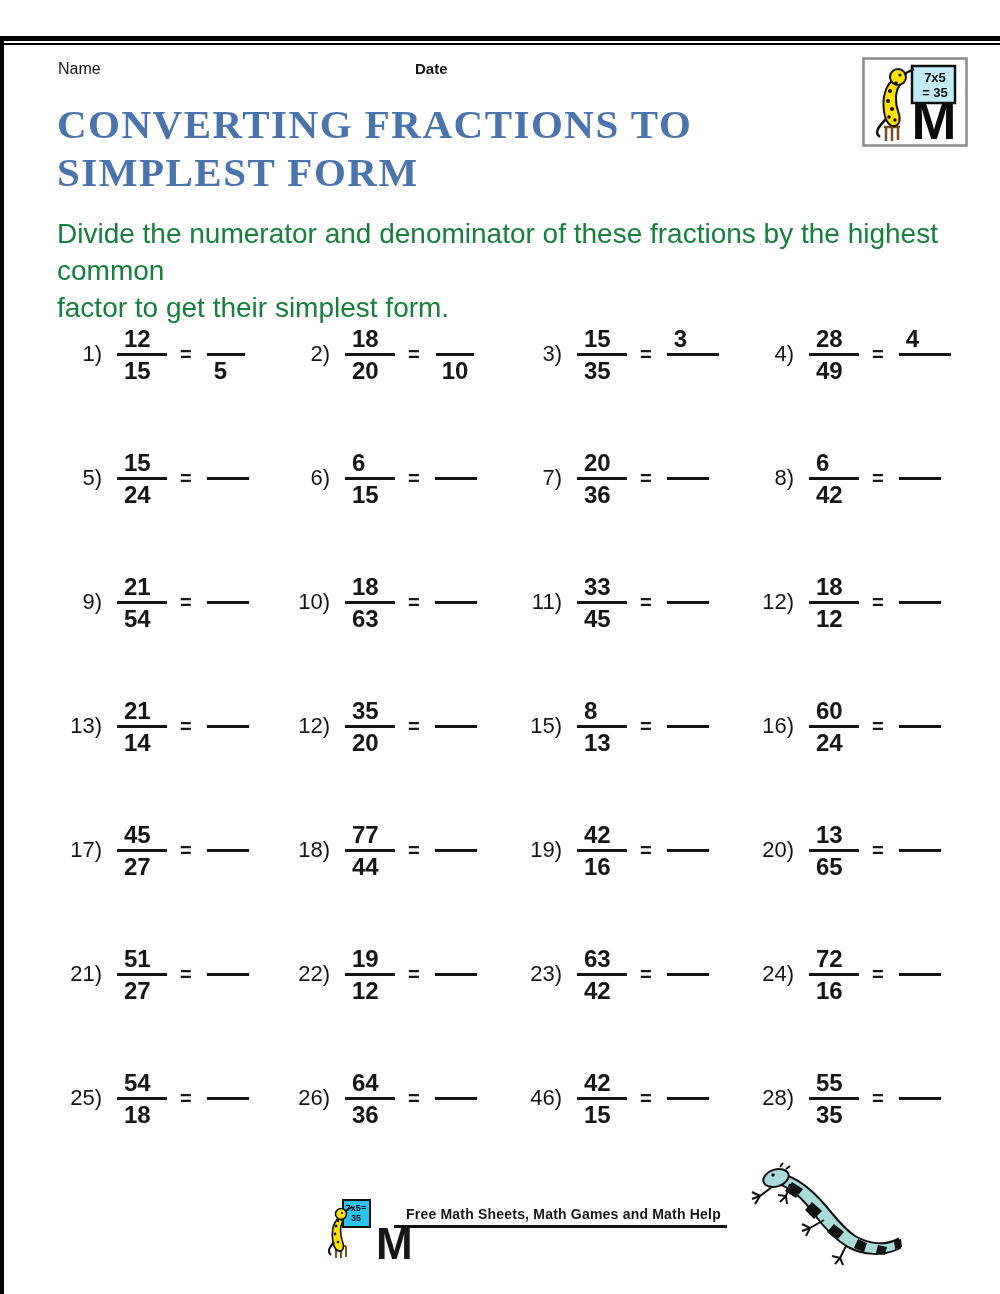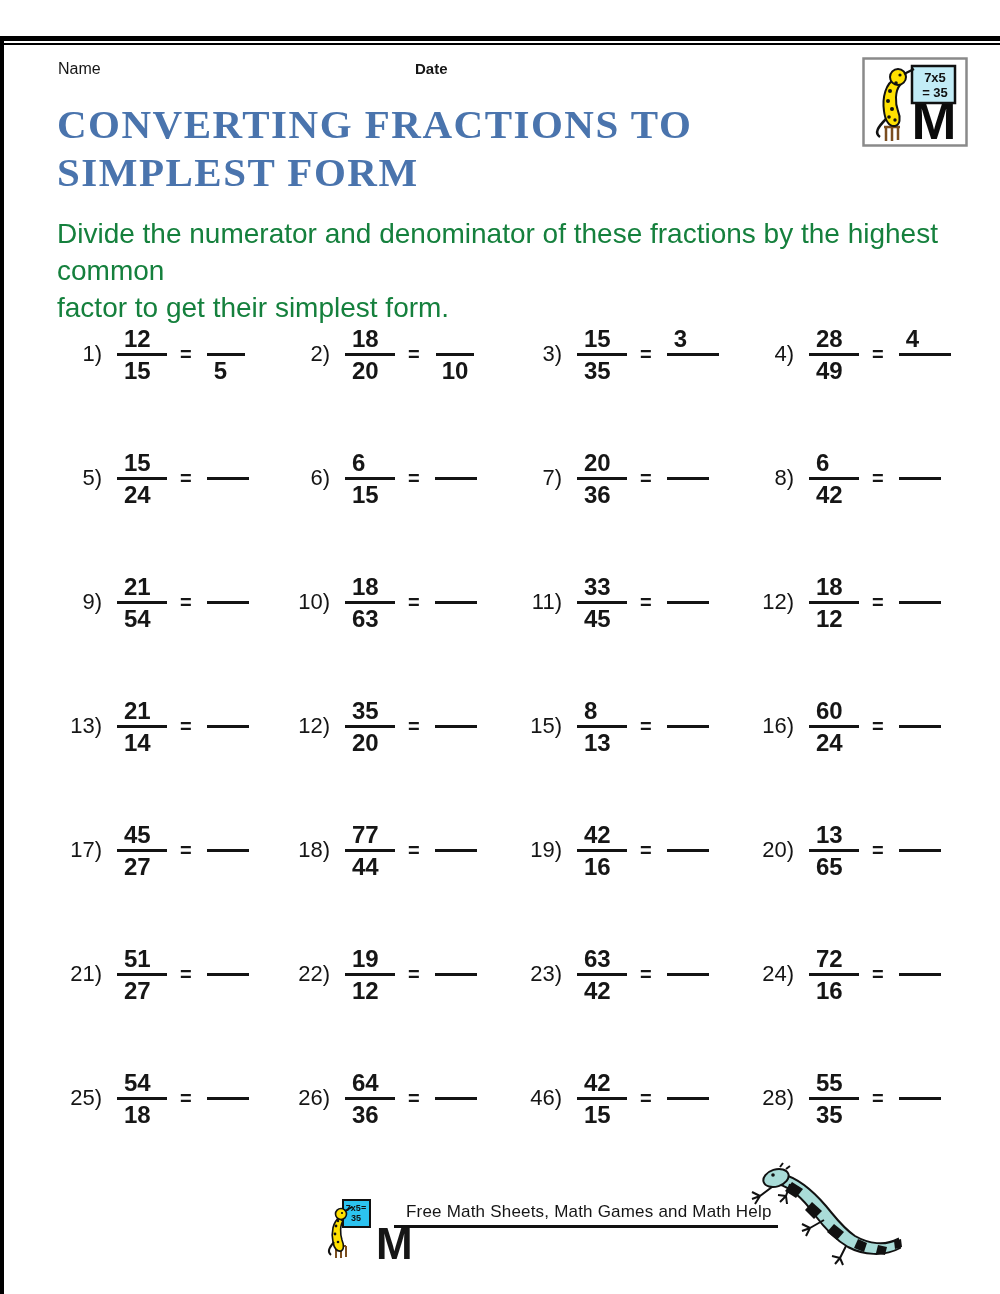--- a/index.html
+++ b/index.html
@@ -28,21 +28,21 @@
   .frac{display:inline-flex;flex-direction:column;align-items:flex-start;flex:none;}
   .fnum,.fden{font-weight:bold;font-size:24px;line-height:29px;min-height:29px;padding:0 7px;}
   .fbar{height:3px;background:#141414;align-self:stretch;min-width:50px;}
   .eq{font-size:20px;font-weight:bold;margin:0 15px 0 13px;}
   .answer .fbar{align-self:center;min-width:42px;}
   .answer.given-denominator .fbar{min-width:38px;}
   .answer.given-numerator .fbar{min-width:52px;}
   
   .footer-brand{position:absolute;left:326px;top:1198px;display:flex;align-items:flex-end;}
   .brand-col{margin-left:4px;}
-  .tagline{font-size:17px;font-weight:normal;text-align:left;letter-spacing:.2px;
+  .tagline{font-size:14px;font-weight:bold;text-align:left;letter-spacing:.2px;
            padding:0 6px 3px 30px;}
   .brand-rule{height:3px;background:#111;margin-left:18px;}
   .wordmark-row{display:flex;align-items:baseline;margin-top:-2px;}
   .big-m{font-size:44px;font-weight:bold;line-height:36px;letter-spacing:0;}
   .wordmark{font-size:27px;font-weight:bold;letter-spacing:1.5px;}
   .lizard{position:absolute;left:746px;top:1162px;}
   svg text{font-family:"Liberation Sans",sans-serif;}
 </style>
 </head>
 <body>

